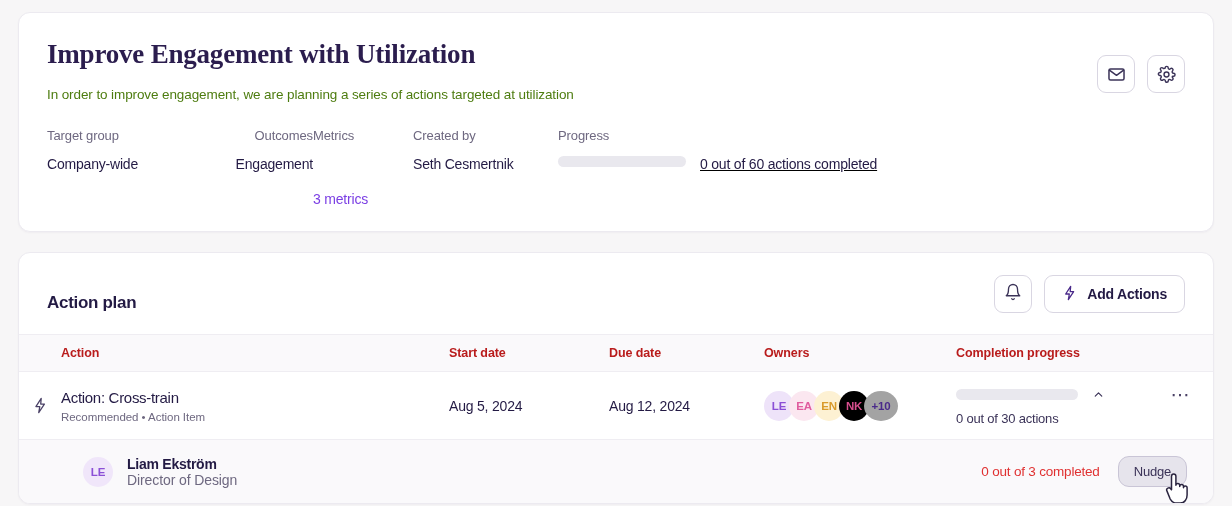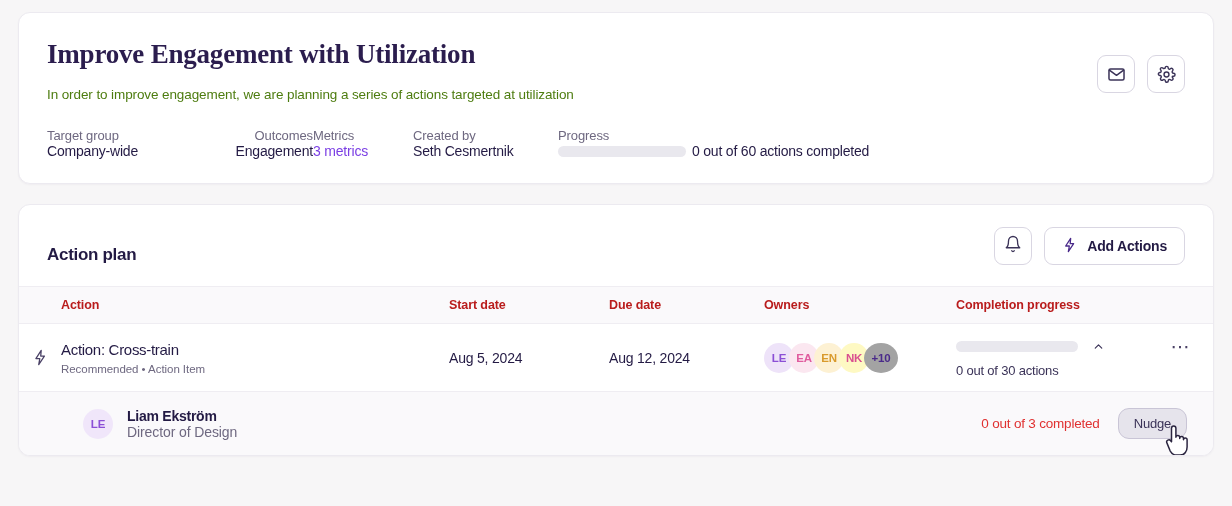--- a/index.html
+++ b/index.html
@@ -32,33 +32,33 @@
   .page-subtitle {
     margin-top: 17px;
     font-size: 13.5px;
     color: #4d7c0f;
     letter-spacing: -0.1px;
   }
 
   .meta-row { display: flex; margin-top: 26px; align-items: flex-start; }
   .meta-col { display: flex; flex-direction: column; }
   .meta-label {
-    font-size: 13px; color: #6e6880; letter-spacing: -0.1px; 
+    font-size: 13px; color: #6e6880; letter-spacing: -0.1px; margin-bottom: 13px;
   }
   .meta-value {
     font-size: 14px; color: #231a44; letter-spacing: -0.2px; font-weight: 500;
   }
   .meta-value.link { color: #7b3fe4; }
   .mc-target { width: 146px; }
   .mc-outcomes { width: 120px; align-items: flex-end; }
-  .mc-metrics { width: 100px; }
+  .mc-metrics { width: 100px; gap: 35px; }
   .mc-createdby { width: 145px; }
   .mc-progress { flex: 1; }
 
-  .progress-line { display: flex; align-items: center; gap: 6px; }
+  .progress-line { display: flex; gap: 14px; text-decoration: underline; }
   .progress-track {
     width: 128px; height: 11px; border-radius: 6px; background: #e9e8ee;
     overflow: hidden;
   }
   .progress-fill { height: 100%; background: #7b3fe4; border-radius: 6px; }
   .progress-text { font-size: 14px; color: #231a44; letter-spacing: -0.2px; }
 
   .icon-btn-group {
     position: absolute; top: 42px; right: 28px; display: flex; gap: 12px;
   }
@@ -277,21 +277,21 @@
       <div class="action-title">Action: Cross-train</div>
       <div class="action-sub">Recommended • Action Item</div>
     </div>
     <div class="col-start cell-text">Aug 5, 2024</div>
     <div class="col-due cell-text">Aug 12, 2024</div>
     <div class="col-owners">
       <div class="avatars" id="owner-avatars">
           <div class="avatar" style="background: rgb(238, 227, 249); color: rgb(139, 79, 214); z-index: 1;">LE</div>
           <div class="avatar" style="background: rgb(251, 231, 240); color: rgb(224, 92, 158); z-index: 2;">EA</div>
           <div class="avatar" style="background: rgb(253, 241, 211); color: rgb(217, 154, 43); z-index: 3;">EN</div>
-          <div class="avatar" style="background: #fef9c3; color: rgb(217, 79, 143); z-index: 4; text-align: center;">NK</div>
+          <div class="avatar" style="background: #000000; color: rgb(217, 79, 143); z-index: 4; text-align: center;">NK</div>
           <div class="avatar" style="background: #a3a3a3; color: rgb(74, 42, 138); z-index: 5; width: 34px;">+10</div>
         </div>
     </div>
     <div class="col-prog">
       <div class="prog-wrap">
         <div class="prog-top">
           <div class="prog-track2">
             <div class="prog-fill2" id="row-progress-fill" style="width: 0%;"></div>
           </div>
           <span class="chev">

